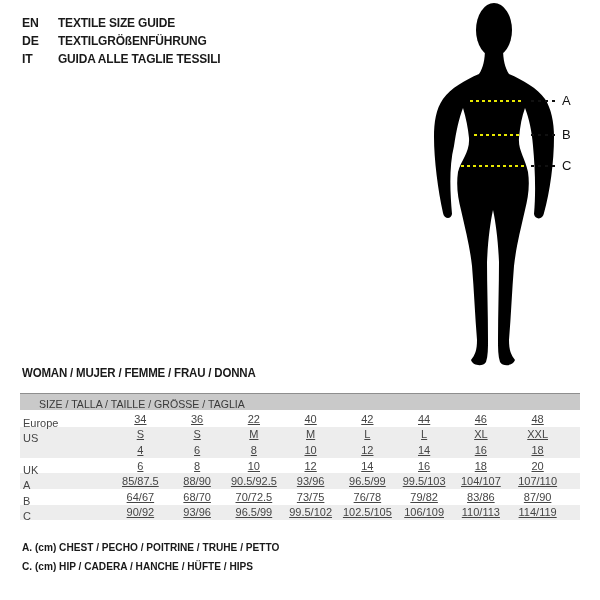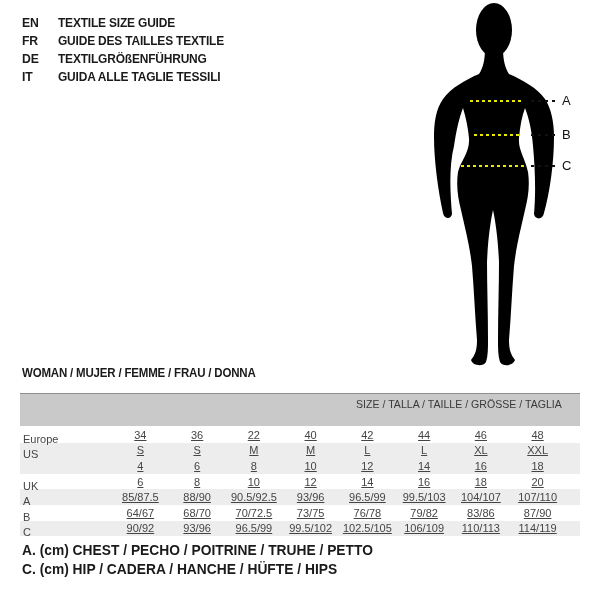--- a/index.html
+++ b/index.html
@@ -25,42 +25,38 @@
   .mlabel{position:absolute;left:562px;font-size:13px;color:#111;}
   .y0{left:470px;top:100px;width:54px}.b0{top:100px}.l0{top:93px}
   .y1{left:474px;top:134px;width:46px}.b1{top:134px}.l1{top:127px}
   .y2{left:461px;top:165px;width:65px}.b2{top:165px}.l2{top:158px}
 
   
   .table-title{position:absolute;left:22px;top:366px;font-weight:bold;font-size:12.5px;color:var(--text_dark,#1a1a1a);letter-spacing:-0.2px;}
 
   
   .size-table{position:absolute;left:20px;top:393px;width:560px;}
-  .thead-bar{height:33px;line-height:17px;background:var(--table_header_gray,#c9c9c9);border-top:1px solid #8e8e8e;padding-left:19px;box-sizing:border-box;margin-bottom:1px;text-align:right;}
+  .thead-bar{height:17px;line-height:17px;background:var(--table_header_gray,#c9c9c9);border-top:1px solid #8e8e8e;padding-left:19px;box-sizing:border-box;margin-bottom:1px;}
   .thead-bar .condense{font-size:11.5px;color:#3a3a3a;}
   .trow{display:flex;align-items:center;height:15.6px;padding-right:14px;box-sizing:border-box;font-size:11px;color:var(--table_text_gray,#454545);}
   .trow.shaded{background:var(--row_shade_gray,#ededed);}
   .tlabel{width:92px;padding-left:3px;box-sizing:border-box;text-align:left;margin-top:8px;}
   .tcell{flex:1;text-align:center;text-decoration:underline;}
 
   
   .legend{position:absolute;left:22px;top:541px;}
-  .legend-line{height:19px;font-weight:bold;font-size:15px;color:var(--text_dark,#1a1a1a);}
+  .legend-line{height:19px;font-weight:bold;font-size:11px;color:var(--text_dark,#1a1a1a);}
 </style>
 </head>
 <body>
 
 <div class="lang-list">
     <div class="lang-row">
       <span class="lang-code">EN</span>
       <span class="lang-label">TEXTILE SIZE GUIDE</span>
-    </div>
-    <div class="lang-row">
-      <span class="lang-code">FR</span>
-      <span class="lang-label">GUIDE DES TAILLES TEXTILE</span>
     </div>
     <div class="lang-row">
       <span class="lang-code">DE</span>
       <span class="lang-label">TEXTILGRÖßENFÜHRUNG</span>
     </div>
     <div class="lang-row">
       <span class="lang-code">IT</span>
       <span class="lang-label">GUIDA ALLE TAGLIE TESSILI</span>
     </div>
   </div>

